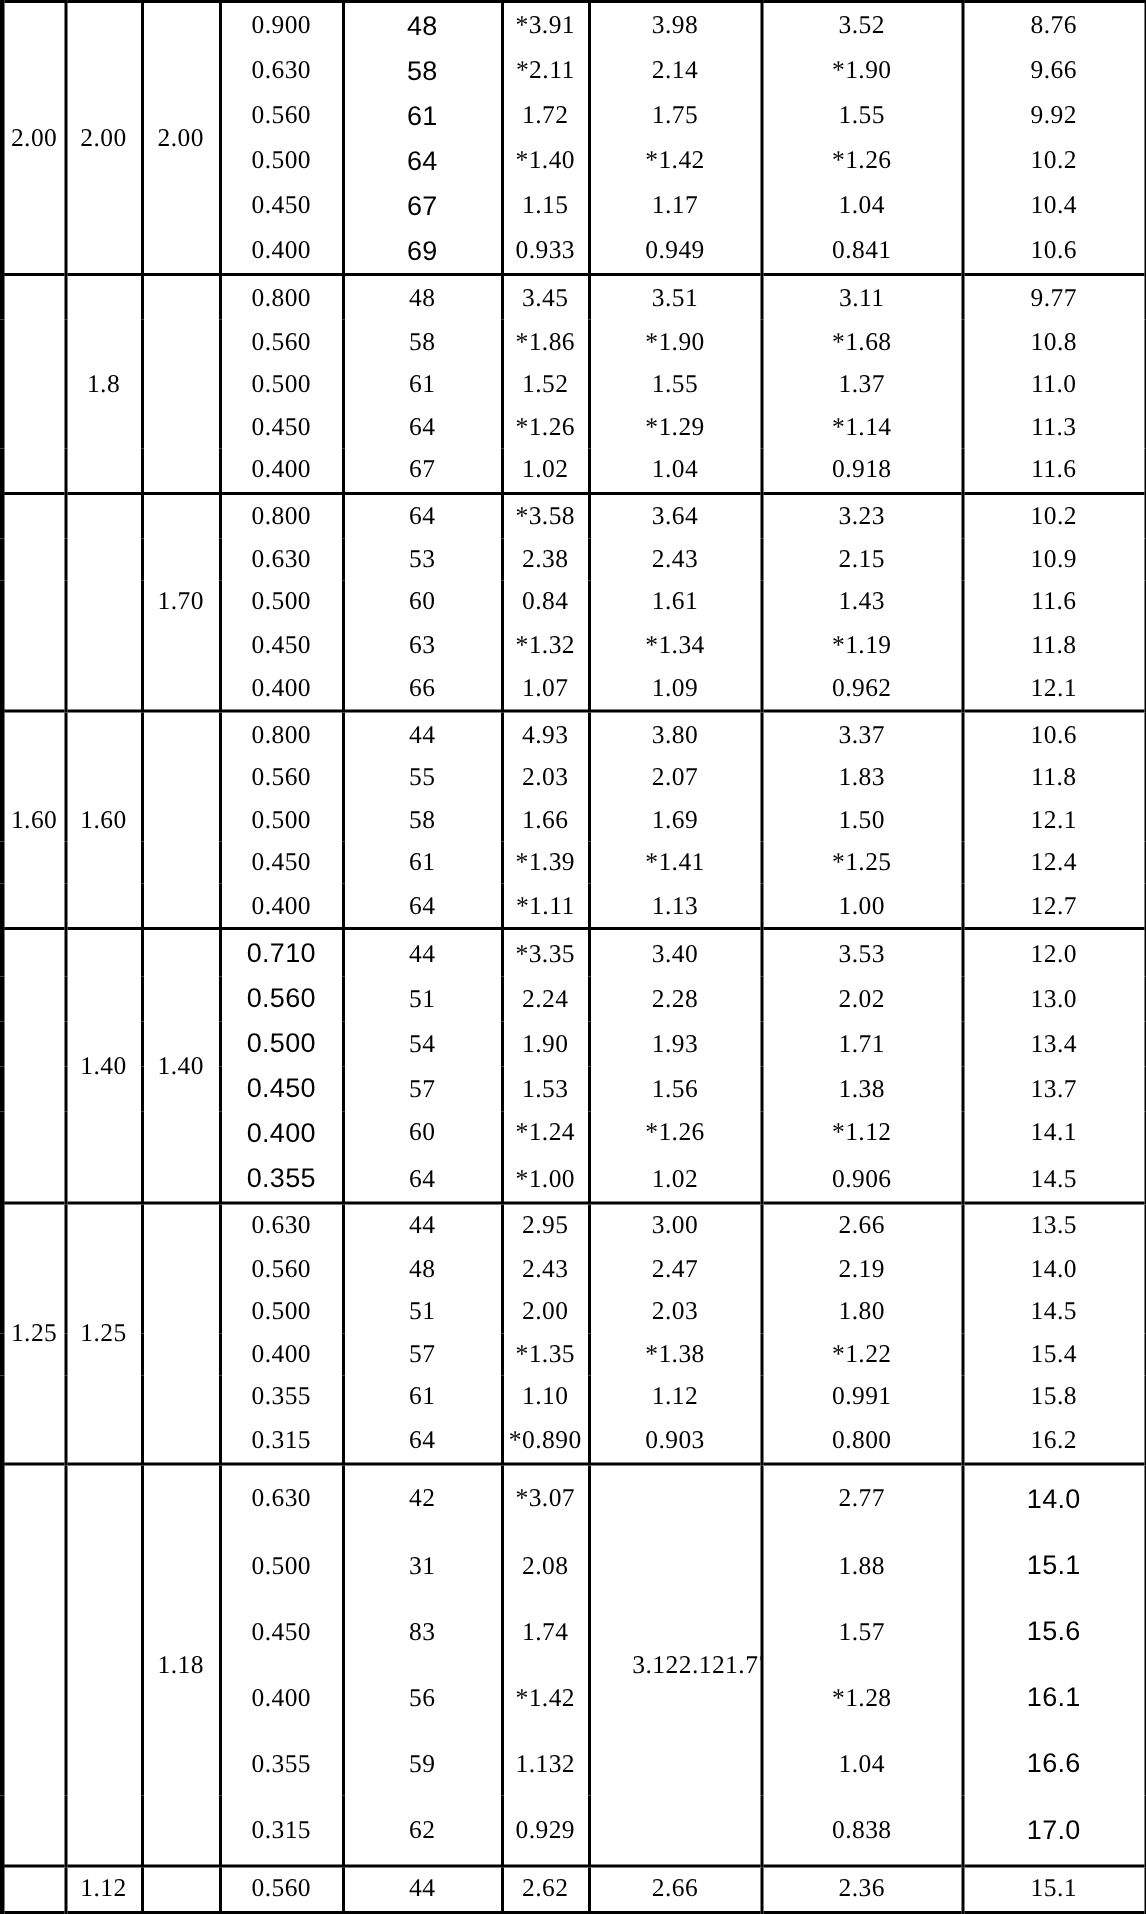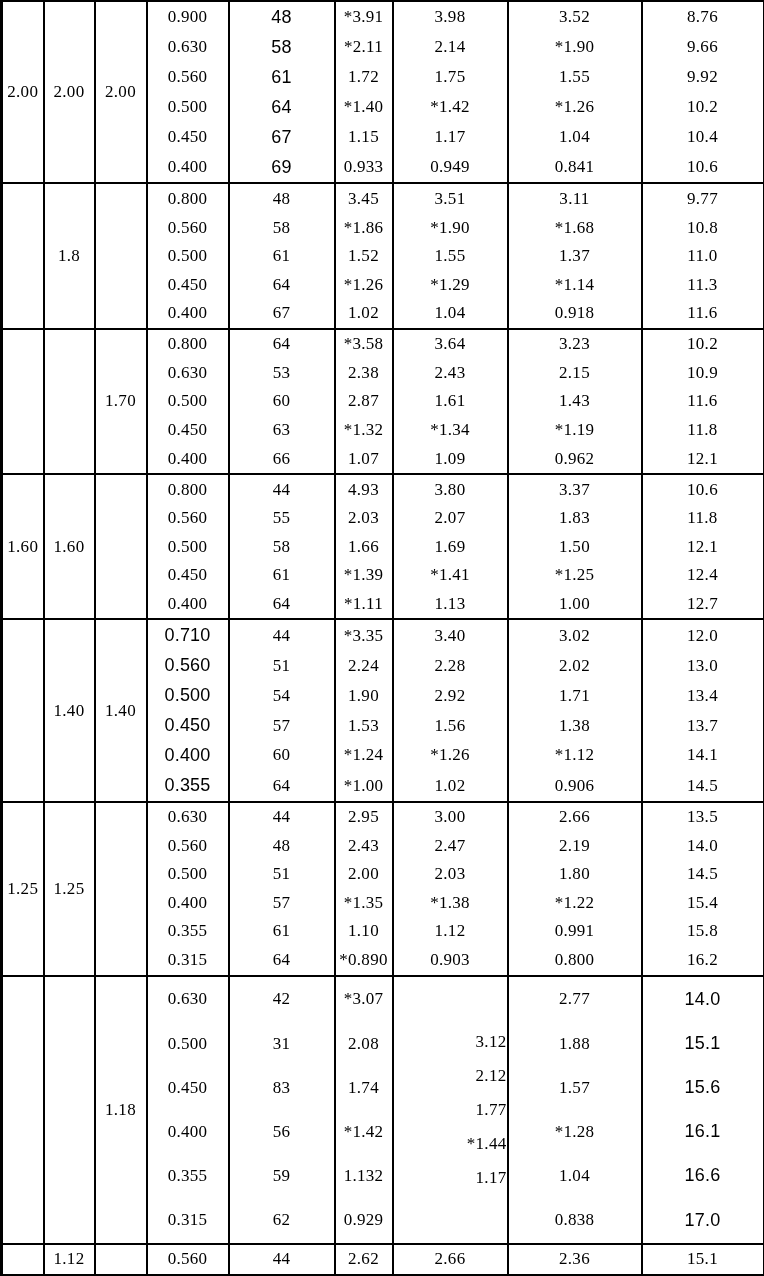--- a/index.html
+++ b/index.html
@@ -42,24 +42,25 @@
   td.sans {
     font-family: "Liberation Sans", sans-serif;
     font-size: 18px;
     letter-spacing: 0.2px;
   }
   td.merged-cell {
     vertical-align: middle;
   }
   .stagger {
     display: flex;
-    flex-direction: column;
+    flex-direction: row;
     justify-content: space-evenly;
-    align-items: flex-end;
+    align-items: center;
     height: 186px;
+    padding-left: 28px;
   }
   .stagger div {
     line-height: 1;
   }
 </style>
 </head>
 <body>
 
 <table class="data-table">
   <colgroup>
@@ -183,21 +184,21 @@
         <td>0.630</td>
         <td>53</td>
         <td>2.38</td>
         <td>2.43</td>
         <td>2.15</td>
         <td>10.9</td>
       </tr>
       <tr>
         <td>0.500</td>
         <td>60</td>
-        <td>2.87</td>
+        <td>0.84</td>
         <td>1.61</td>
         <td>1.43</td>
         <td>11.6</td>
       </tr>
       <tr>
         <td>0.450</td>
         <td>63</td>
         <td>*1.32</td>
         <td>*1.34</td>
         <td>*1.19</td>
@@ -255,36 +256,36 @@
         <td>12.7</td>
       </tr>
       <tr class="block-start">
         <td rowspan="6"></td>
         <td rowspan="6">1.40</td>
         <td rowspan="6">1.40</td>
         <td class="sans">0.710</td>
         <td>44</td>
         <td>*3.35</td>
         <td>3.40</td>
-        <td>3.02</td>
+        <td>3.53</td>
         <td>12.0</td>
       </tr>
       <tr>
         <td class="sans">0.560</td>
         <td>51</td>
         <td>2.24</td>
         <td>2.28</td>
         <td>2.02</td>
         <td>13.0</td>
       </tr>
       <tr>
         <td class="sans">0.500</td>
         <td>54</td>
         <td>1.90</td>
-        <td>2.92</td>
+        <td>1.93</td>
         <td>1.71</td>
         <td>13.4</td>
       </tr>
       <tr>
         <td class="sans">0.450</td>
         <td>57</td>
         <td>1.53</td>
         <td>1.56</td>
         <td>1.38</td>
         <td>13.7</td>

